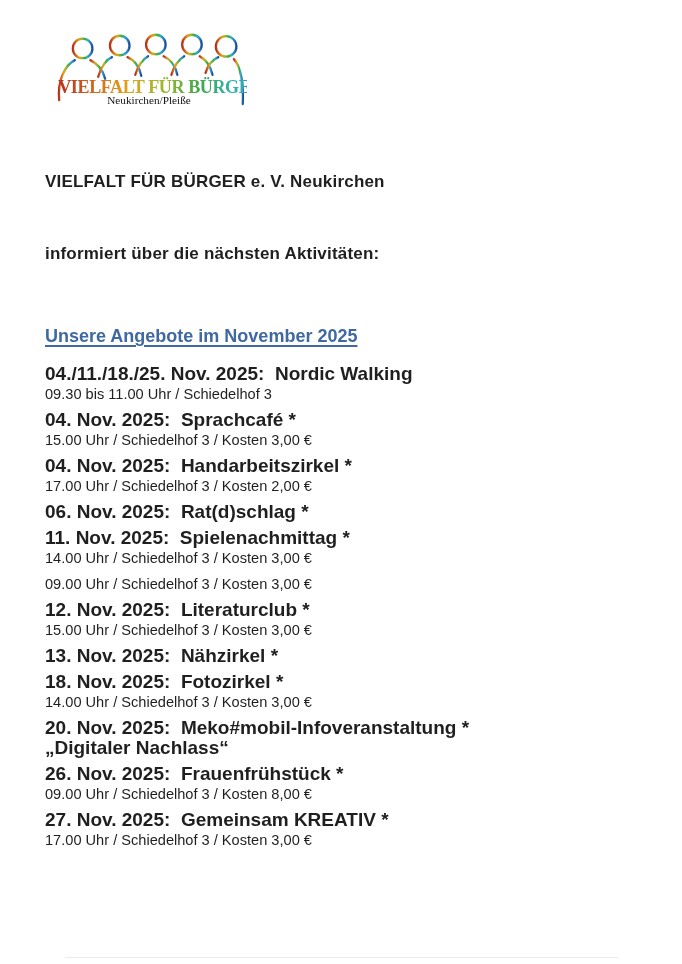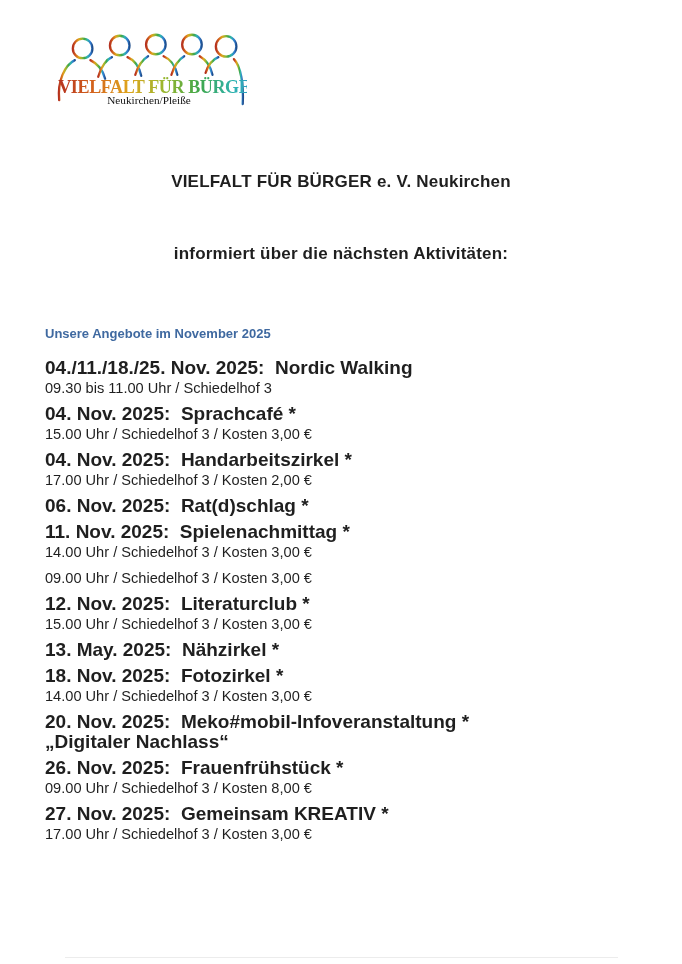--- a/index.html
+++ b/index.html
@@ -20,27 +20,27 @@
     margin-left: 6px;
     display: block;
   }
   .doc-title {
     margin-top: 16px;
     font-size: 17px;
     font-weight: bold;
     line-height: 24px;
     letter-spacing: 0.2px;
     white-space: pre-wrap;
-    text-align: center;
   }
   .section-heading {
     margin-top: 12px;
-    font-size: 13px;
+    font-size: 18px;
     font-weight: bold;
     color: var(--heading-blue, #3f69a0);
+    text-decoration: underline;
     text-decoration-thickness: 2px;
     text-underline-offset: 3px;
     white-space: pre-wrap;
   }
   .events { margin-top: 17px; }
   .event { margin-bottom: 6px; }
   .event-title {
     font-size: 19px;
     font-weight: bold;
     line-height: 20px;
@@ -136,21 +136,21 @@
     <div class="event">
       <div class="event-details">09.00 Uhr / Schiedelhof 3 / Kosten 3,00 €</div>
     </div>
 
     <div class="event">
       <div class="event-title">12. Nov. 2025:  Literaturclub *</div>
       <div class="event-details">15.00 Uhr / Schiedelhof 3 / Kosten 3,00 €</div>
     </div>
 
     <div class="event">
-      <div class="event-title">13. May. 2025:  Nähzirkel *</div>
+      <div class="event-title">13. Nov. 2025:  Nähzirkel *</div>
     </div>
 
     <div class="event">
       <div class="event-title">18. Nov. 2025:  Fotozirkel *</div>
       <div class="event-details">14.00 Uhr / Schiedelhof 3 / Kosten 3,00 €</div>
     </div>
 
 
     <div class="event">
       <div class="event-title">20. Nov. 2025:  Meko#mobil-Infoveranstaltung *</div>

